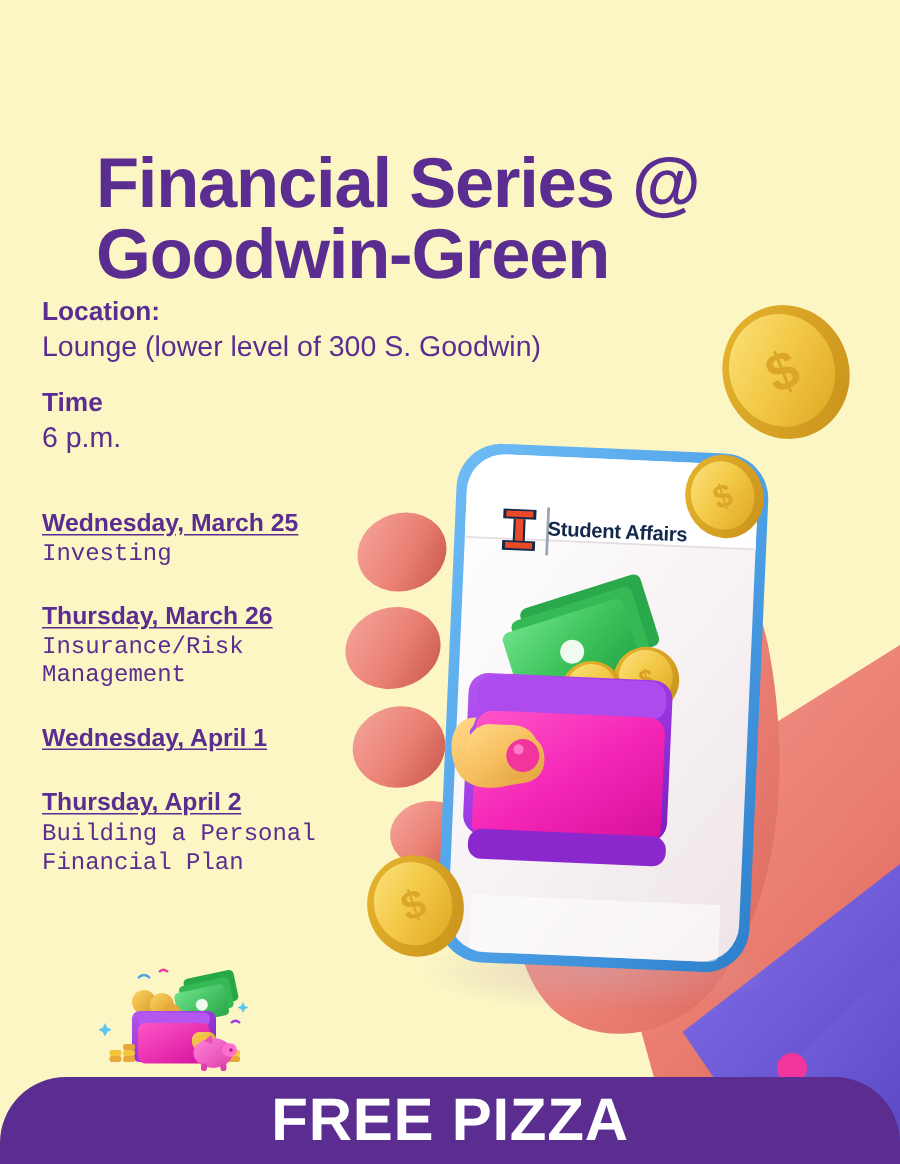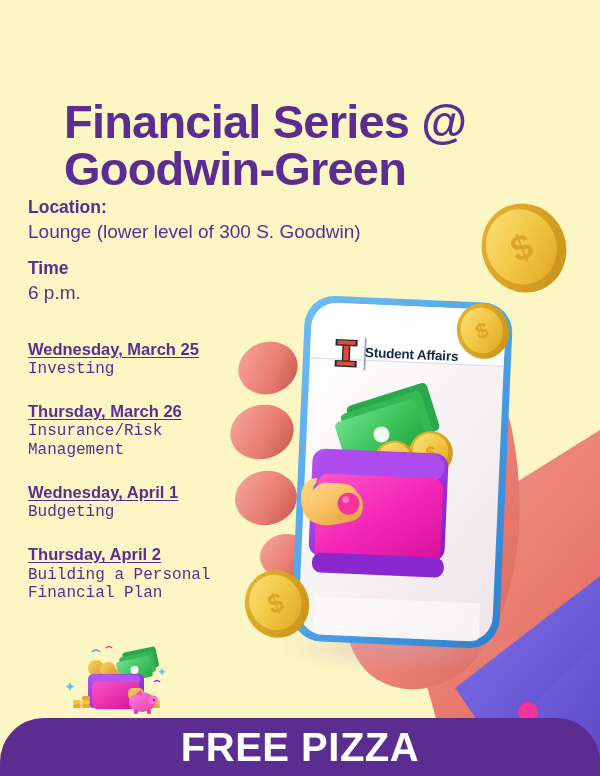--- a/index.html
+++ b/index.html
@@ -360,21 +360,20 @@
       <span class="date">Wednesday, March 25</span>
       <span class="topic">Investing</span>
     </div>
     <div class="session">
       <span class="date">Thursday, March 26</span>
       <span class="topic">Insurance/Risk
 Management</span>
     </div>
     <div class="session">
       <span class="date">Wednesday, April 1</span>
-      <span class="topic">Budgeting</span>
     </div>
     <div class="session">
       <span class="date">Thursday, April 2</span>
       <span class="topic">Building a Personal
 Financial Plan</span>
     </div>
   </div>
 
   <div style="position:absolute;left:365px;top:347px;z-index:28;transform:rotate(2.5deg);
               color:#13294B;font-size:13.5px;font-weight:bold;letter-spacing:-0.2px;white-space:nowrap;">Student Affairs</div>

